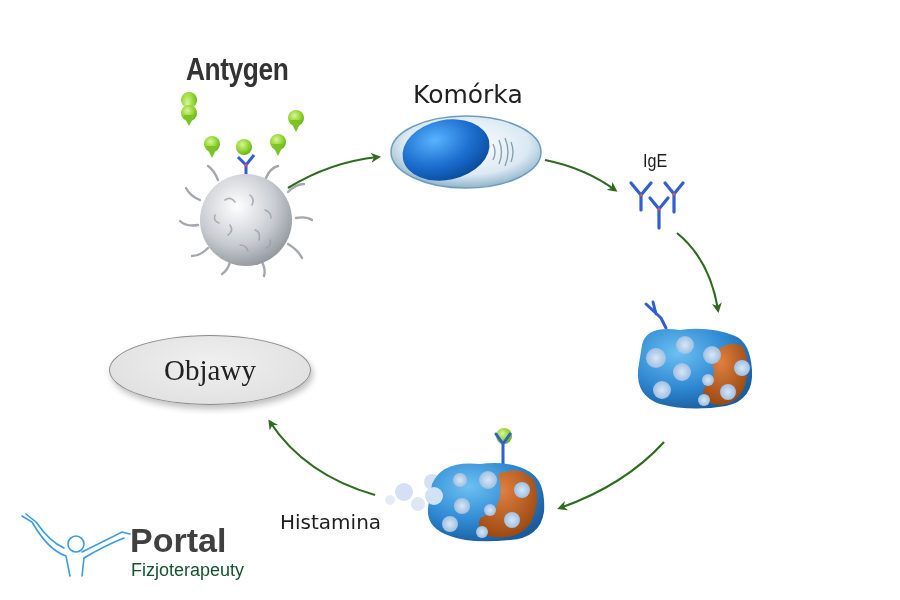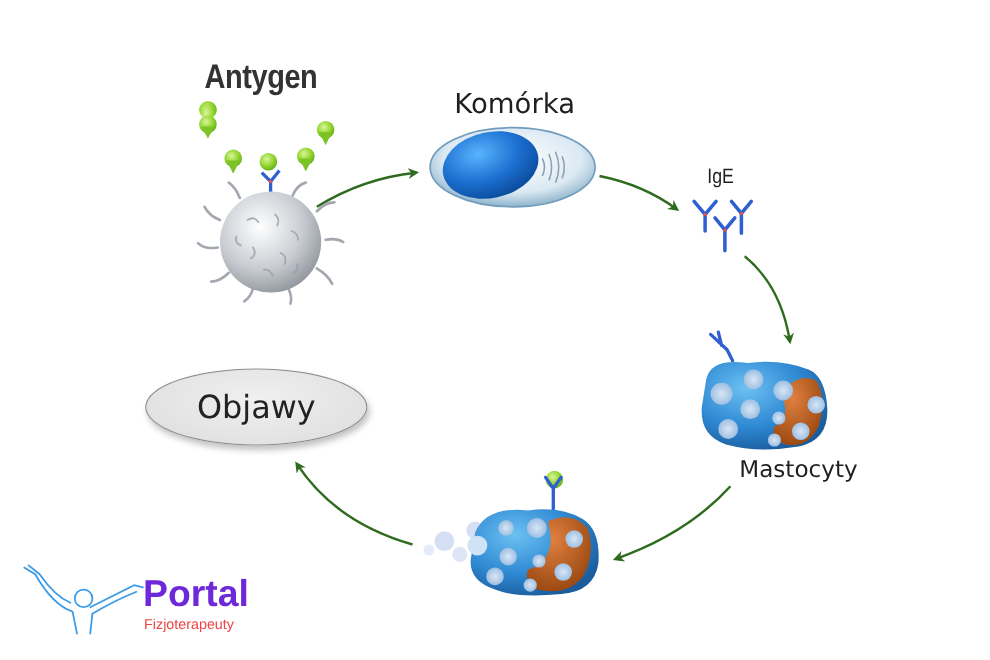--- a/index.html
+++ b/index.html
@@ -7,27 +7,27 @@
              font-family: "DejaVu Sans", sans-serif; color: #222; }
     .abs { position: absolute; }
     .label { position: absolute; white-space: nowrap; color: #1f1f1f; }
     #antygen-title { left: 186px; top: 52px; font-family: "Liberation Sans", sans-serif; font-weight: bold;
                      font-size: 31px; color: #333; letter-spacing: -0.5px; transform: scaleX(0.85); transform-origin: left top; }
     #komorka-label { left: 413px; top: 80px; font-size: 25px; }
     #ige-label { left: 643px; top: 150px; font-family: "Liberation Sans", sans-serif; font-size: 19px; transform: scaleX(0.85); transform-origin: left top; }
     #center-text { left: 300px; top: 287px; width: 320px; text-align: center; font-size: 19px; line-height: 28px; white-space: normal; }
     #mastocyty-label { left: 672px; top: 415px; font-size: 21px; }
     #histamina-label { left: 280px; top: 510px; font-size: 20px; }
-    #objawy { left: 132px; top: 335px; width: 200px; height: 68px; border-radius: 50%;
+    #objawy { left: 109px; top: 335px; width: 200px; height: 68px; border-radius: 50%;
               background: radial-gradient(ellipse at 50% 40%, #f0f0f0 0%, #e2e2e2 70%, #d4d4d4 100%);
               border: 1.5px solid #8a8a8a; box-shadow: 2px 4px 6px rgba(0,0,0,0.25);
-              display: flex; align-items: center; justify-content: center; }
+              display: flex; align-items: center; justify-content: center; font-family: Liberation Serif, serif; }
     #objawy span { font-size: 29px; color: #222; }
-    #logo-portal { left: 130px; top: 521px; font-family: "Liberation Sans", sans-serif; font-weight: bold; font-size: 34px; color: #6d28d9; }
-    #logo-sub { left: 131px; top: 560px; font-family: "Liberation Sans", sans-serif; font-size: 13px; color: #ef4444; }
+    #logo-portal { left: 130px; top: 521px; font-family: "Liberation Sans", sans-serif; font-weight: bold; font-size: 34px; color: #404040; }
+    #logo-sub { left: 131px; top: 560px; font-family: "Liberation Sans", sans-serif; font-size: 18px; color: #14532d; }
     svg.abs { overflow: visible; }
   </style>
 </head>
 <body>
 
 <div id="stage">
 
   <svg class="abs" style="left:0;top:0" width="900" height="600">
     <defs>
       <marker id="ah" markerWidth="10" markerHeight="10" refX="7" refY="5" orient="auto" markerUnits="userSpaceOnUse">
@@ -174,21 +174,20 @@
         <circle cx="55" cy="45" r="9"></circle>
         <circle cx="82" cy="55" r="9"></circle>
       <circle cx="52" cy="72" r="9"></circle>
         <circle cx="32" cy="90" r="9"></circle>
         <circle cx="78" cy="80" r="6"></circle>
       <circle cx="112" cy="68" r="8"></circle>
         <circle cx="98" cy="92" r="8"></circle>
         <circle cx="74" cy="100" r="6"></circle>
     </g>
   </svg>
-  <div id="mastocyty-label" class="label">Mastocyty</div>
 
   <svg class="abs" style="left:370px;top:420px" width="180" height="125">
     <g opacity="0.75">
       <circle cx="34" cy="72" r="9" fill="#c8d6f2"></circle>
       <circle cx="62" cy="62" r="8" fill="#c8d6f2"></circle>
       <circle cx="48" cy="84" r="7" fill="#d4def4"></circle>
       <circle cx="20" cy="80" r="5" fill="#dde6f8"></circle>
     </g>
     <circle cx="134" cy="16" r="8" fill="url(#drop)"></circle>
     <g stroke="#2f5fd0" stroke-width="3" fill="none" stroke-linecap="round">
@@ -201,20 +200,21 @@
       <circle cx="90" cy="60" r="7"></circle>
         <circle cx="118" cy="60" r="9"></circle>
         <circle cx="92" cy="86" r="8"></circle>
       <circle cx="120" cy="90" r="6"></circle>
         <circle cx="80" cy="104" r="8"></circle>
         <circle cx="152" cy="70" r="8"></circle>
       <circle cx="142" cy="100" r="8"></circle>
         <circle cx="112" cy="112" r="6"></circle>
     </g>
   </svg>
+  <div id="histamina-label" class="label">Histamina</div>
 
   <div id="objawy" class="abs">
     <span>Objawy</span>
   </div>
 
   <svg class="abs" style="left:18px;top:512px" width="112" height="66">
     <g stroke="#3a9be8" stroke-width="1.6" fill="none" stroke-linecap="round">
       <path d="M4,4 L14,10 Q30,38 48,44 L52,64"></path>
       <path d="M8,2 L18,10 Q32,30 46,36"></path>
       <circle cx="58" cy="32" r="8"></circle>

